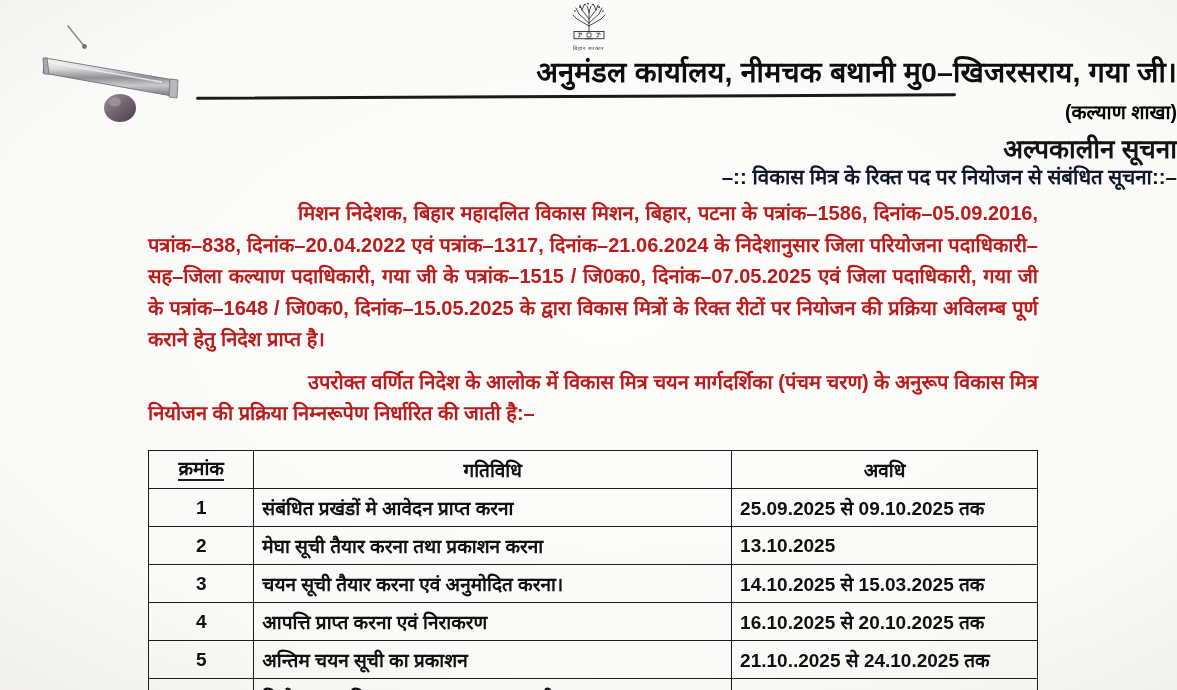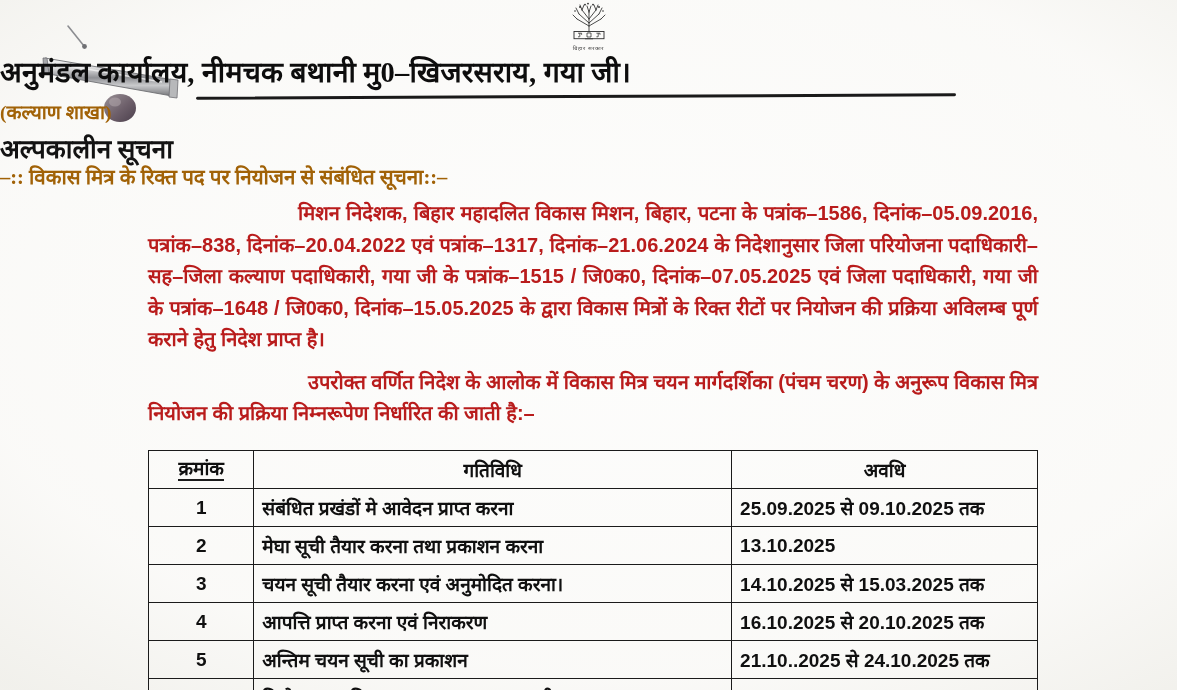--- a/index.html
+++ b/index.html
@@ -56,22 +56,21 @@
     color: #3a3a3a;
     margin-top: 0px;
     transform: scaleY(0.9);
   }
 
   
   .center-block {
     position: absolute;
     left: 0;
     right: 0;
-    text-align: left;
-    font-family: Liberation Serif, serif;
+    text-align: right;
   }
   #office-title {
     top: 52px;
     font-size: 28.5px;
     font-weight: 700;
     letter-spacing: 0.2px;
     color: #0d0d0d;
     padding-bottom: 3px;
   }
   #office-title-underline {
@@ -81,33 +80,33 @@
     width: 760px;
     height: 3px;
     background: #1a1a1a;
     border-radius: 2px;
     transform: rotate(-0.25deg);
   }
   #branch-line {
     top: 98px;
     font-size: 19.5px;
     font-weight: 600;
-    color: #a16207;
+    color: #000000;
   }
   #notice-kind {
     top: 130px;
     font-size: 26px;
     font-weight: 600;
     color: #131313;
   }
   #notice-subject {
     top: 162px;
     font-size: 20.5px;
     font-weight: 700;
-    color: #a16207;
+    color: #0f172a;
   }
 
   
   #body-text {
     position: absolute;
     left: 148px;
     top: 198px;
     width: 890px;
     font-size: 20px;
     line-height: 31.5px;

